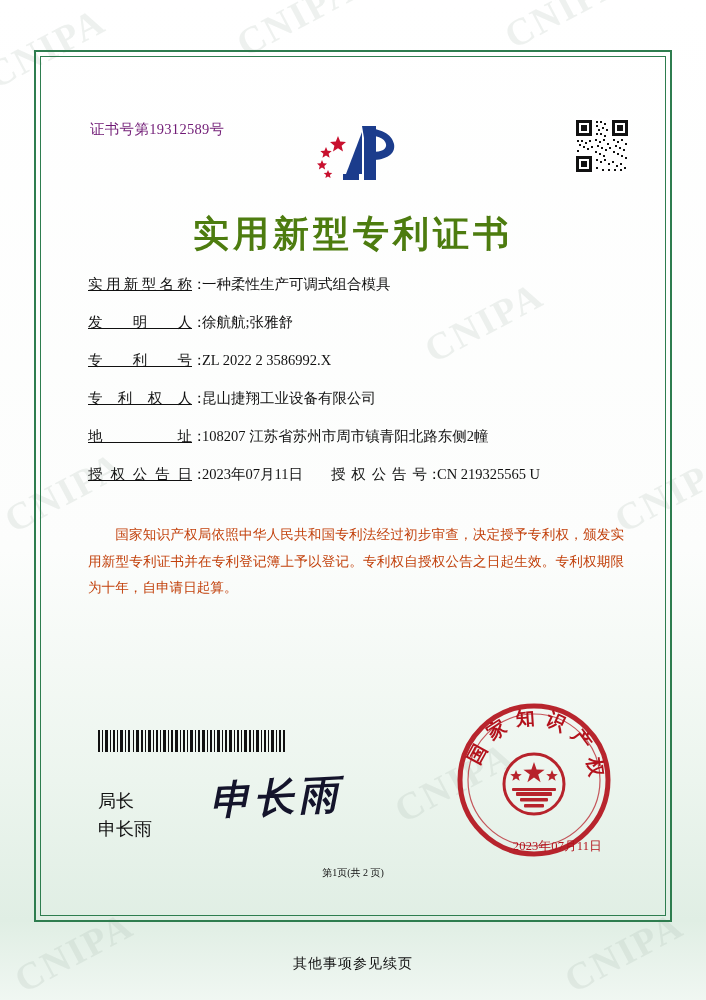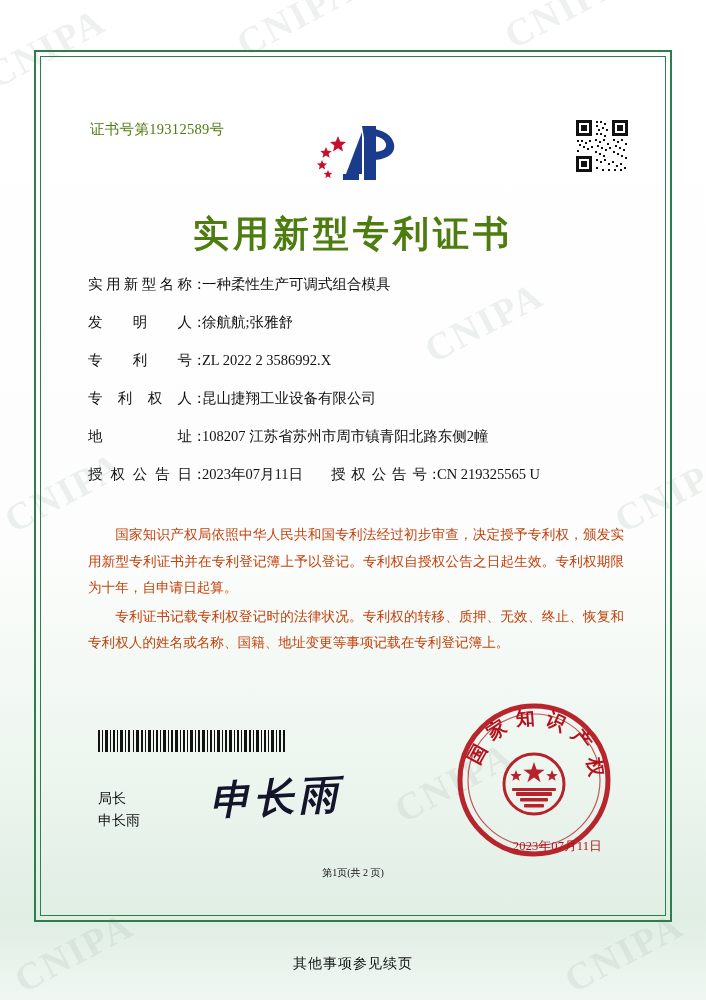--- a/index.html
+++ b/index.html
@@ -81,21 +81,21 @@
     position: absolute;
     left: 70px; top: 70px;
     width: 566px;
     height: 830px;
   }
   .cert-no {
     position: absolute;
     left: 20px; top: 50px;
     font-size: 14.5px;
     letter-spacing: 0.3px;
-    color: #4d7c0f;
+    color: #701a75;
   }
   
   .logo {
     position: absolute;
     left: 232px; top: 52px;
     width: 112px; height: 62px;
   }
   
   .qr {
     position: absolute;
@@ -124,20 +124,21 @@
     font-size: 14.5px;
     color: #111;
     white-space: nowrap;
   }
   .f-label {
     display: inline-block;
     width: 104px;
     text-align: justify;
     text-align-last: justify;
     vertical-align: top;
+    text-decoration: underline;
   }
   .f-sep { display: inline-block; width: 10px; }
   .f-value { display: inline-block; }
   .f-value2 {
     display: inline-block;
     margin-left: 28px;
   }
   .f-label2 {
     display: inline-block;
     width: 96px;
@@ -156,21 +157,21 @@
   .para { text-indent: 2em; margin: 0 0 2px 0; }
 
   .barcode {
     position: absolute;
     left: 28px; top: 660px;
     width: 190px; height: 22px;
   }
   .signature-block {
     position: absolute;
     left: 28px; top: 718px;
-    font-size: 14px;
+    font-size: 18px;
     line-height: 1.55;
     color: #111;
   }
   .sig-script {
     position: absolute;
     left: 140px; top: 700px;
     font-size: 40px;
     font-family: "Liberation Serif", serif;
     font-style: italic;
     font-weight: bold;
@@ -340,21 +341,20 @@
       <div class="field-row">
         <span class="f-label">地址</span><span class="f-sep">：</span><span class="f-value">108207 江苏省苏州市周市镇青阳北路东侧2幢</span>
       </div>
       <div class="field-row">
         <span class="f-label">授权公告日</span><span class="f-sep">：</span><span class="f-value">2023年07月11日</span><span class="f-label2 f-value2">授权公告号</span><span class="f-sep">：</span><span class="f-value">CN 219325565 U</span>
       </div>
     </div>
 
     <div class="paras">
       <p class="para">国家知识产权局依照中华人民共和国专利法经过初步审查，决定授予专利权，颁发实用新型专利证书并在专利登记簿上予以登记。专利权自授权公告之日起生效。专利权期限为十年，自申请日起算。</p>
-      <p class="para">专利证书记载专利权登记时的法律状况。专利权的转移、质押、无效、终止、恢复和专利权人的姓名或名称、国籍、地址变更等事项记载在专利登记簿上。</p>
     </div>
 
     <div class="barcode">
       <svg viewBox="0 0 190 22" width="190" height="22" xmlns="http://www.w3.org/2000/svg">
         <g fill="#111">
           <rect x="0" y="0" width="2" height="22"></rect>
             <rect x="4" y="0" width="1" height="22"></rect>
             <rect x="7" y="0" width="3" height="22"></rect>
           <rect x="12" y="0" width="1" height="22"></rect>
             <rect x="15" y="0" width="2" height="22"></rect>

